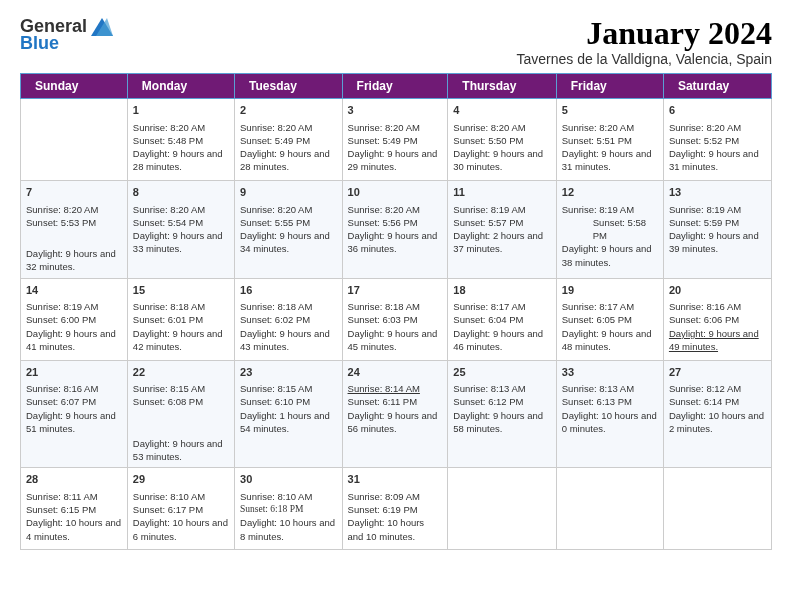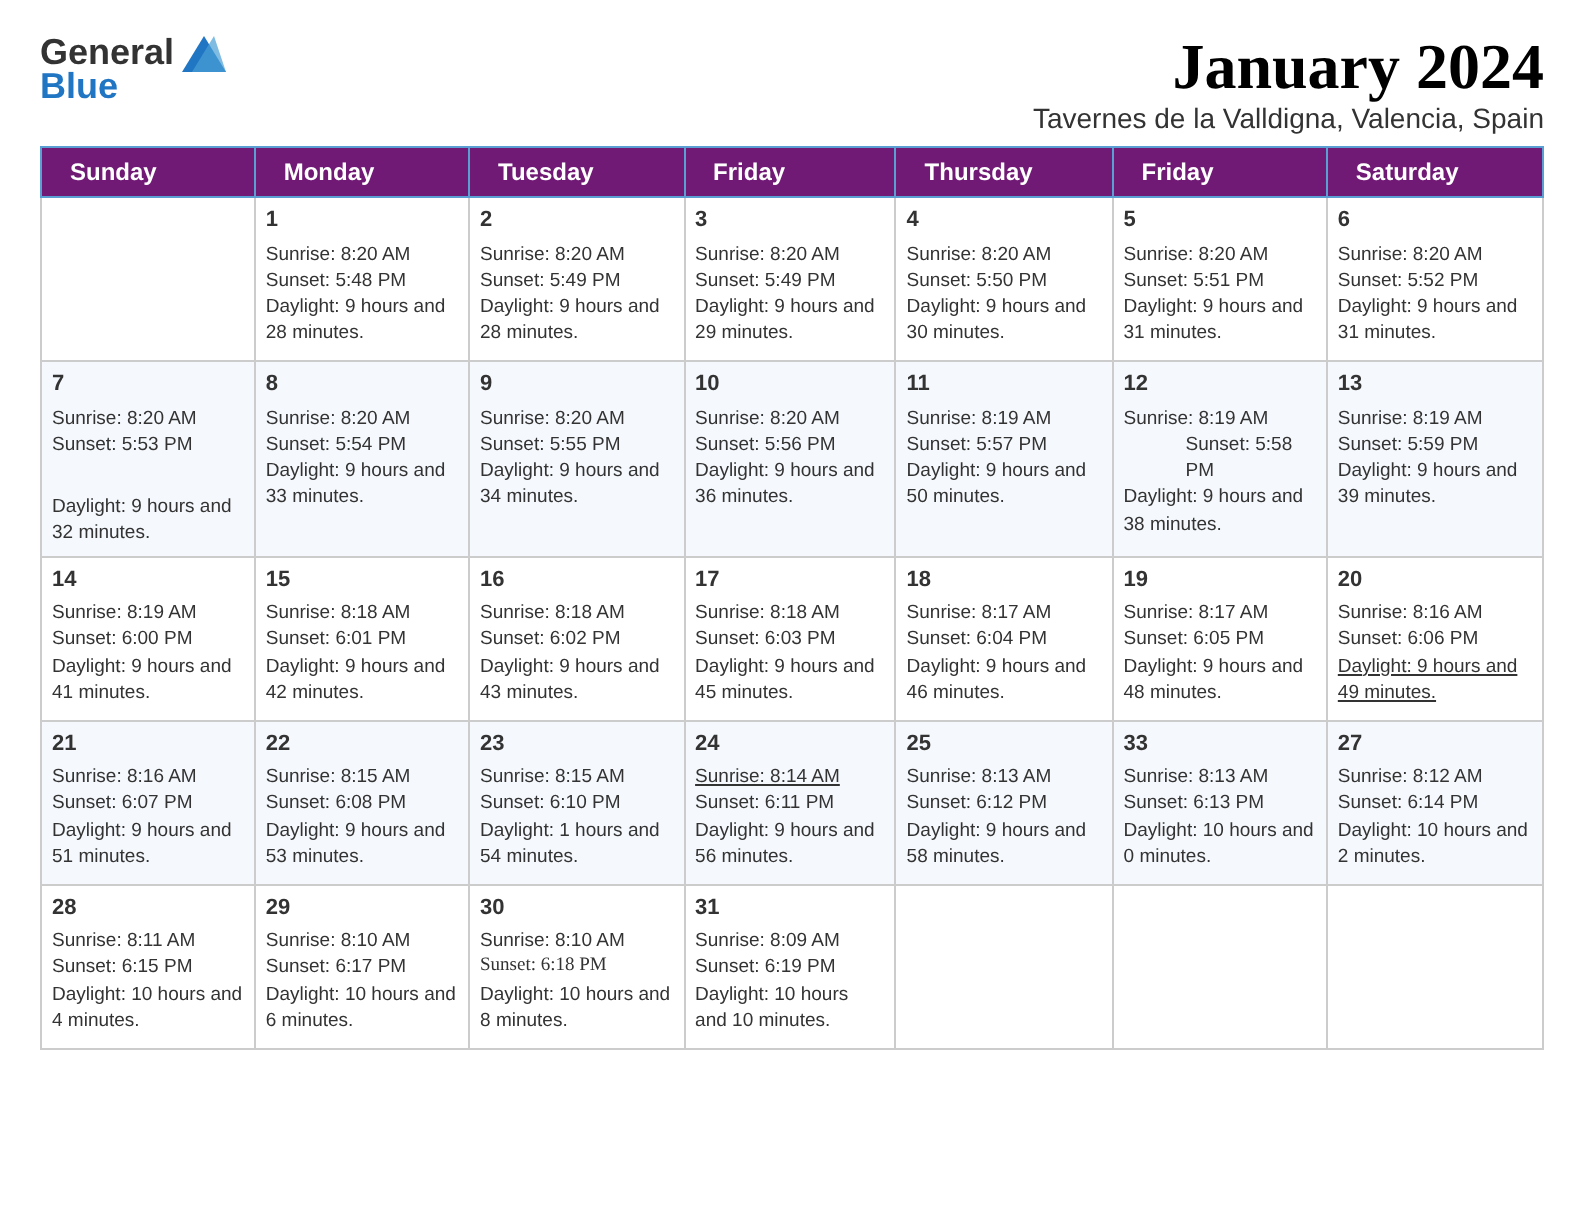--- a/index.html
+++ b/index.html
@@ -171,21 +171,21 @@
           <td>
             <span class="day-num">10</span>
             <span style="display: block;">Sunrise: 8:20 AM</span>
             <span style="display: block;">Sunset: 5:56 PM</span>
             <span style="display: block;">Daylight: 9 hours and 36 minutes.</span>
           </td>
           <td>
             <span class="day-num">11</span>
             <span style="display: block;">Sunrise: 8:19 AM</span>
             <span style="display: block;">Sunset: 5:57 PM</span>
-            <span style="display: block;">Daylight: 9 hours and 50 minutes.</span>
+            <span style="display: block;">Daylight: 2 hours and 37 minutes.</span>
           </td>
           <td>
             <span class="day-num">12</span>
             <span style="display: block;">Sunrise: 8:19 AM</span>
             <span style="display: block; margin-left: 31px;">Sunset: 5:58 PM</span>
             <span style="display: block;">Daylight: 9 hours and 38 minutes.</span>
           </td>
           <td>
             <span class="day-num">13</span>
             <span style="display: block;">Sunrise: 8:19 AM</span>
@@ -241,21 +241,21 @@
           <td>
             <span class="day-num">21</span>
             <span style="display: block;">Sunrise: 8:16 AM</span>
             <span style="display: block;">Sunset: 6:07 PM</span>
             <span style="display: block;">Daylight: 9 hours and 51 minutes.</span>
           </td>
           <td>
             <span class="day-num">22</span>
             <span style="display: block;">Sunrise: 8:15 AM</span>
             <span style="display: block;">Sunset: 6:08 PM</span>
-            <span style="display: block;">Daylight: 9 hours and 53 minutes.</span>
+            <span style="display: block; margin-top: 28px;">Daylight: 9 hours and 53 minutes.</span>
           </td>
           <td>
             <span class="day-num">23</span>
             <span style="display: block;">Sunrise: 8:15 AM</span>
             <span style="display: block;">Sunset: 6:10 PM</span>
             <span style="display: block;">Daylight: 1 hours and 54 minutes.</span>
           </td>
           <td>
             <span class="day-num">24</span>
             <span style="display: block; text-decoration: underline;">Sunrise: 8:14 AM</span>

